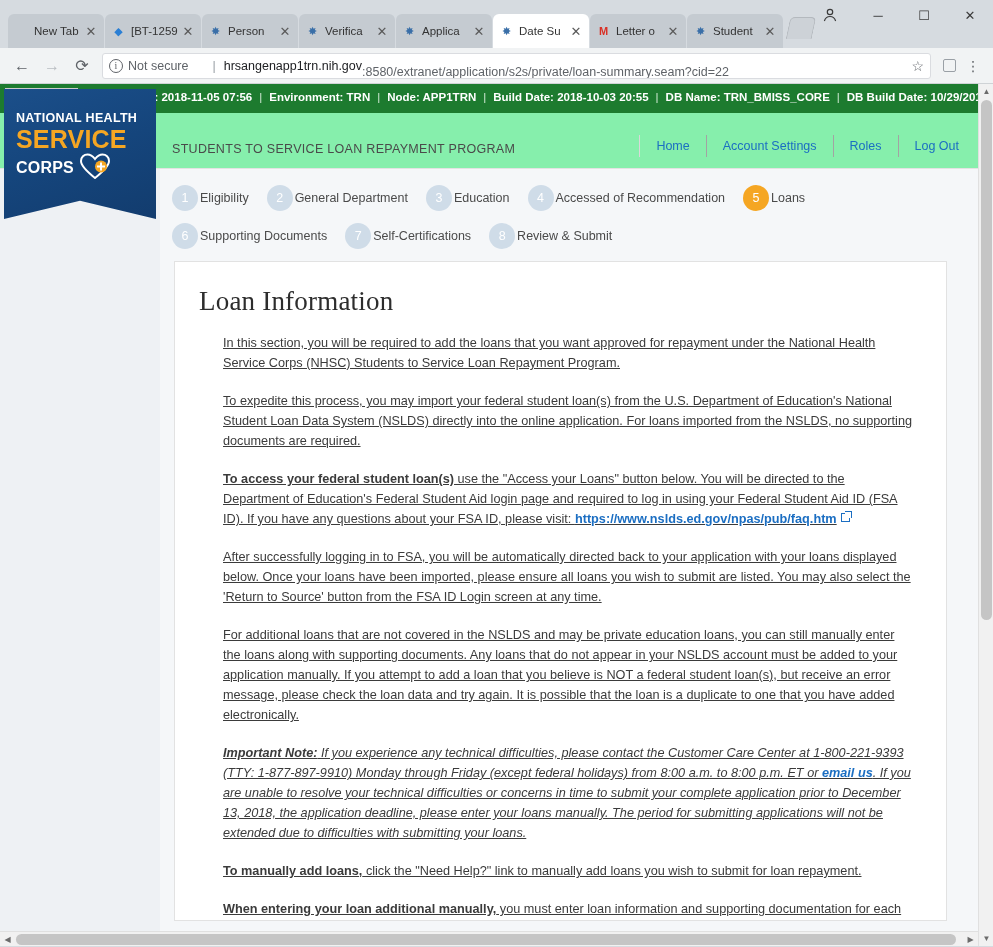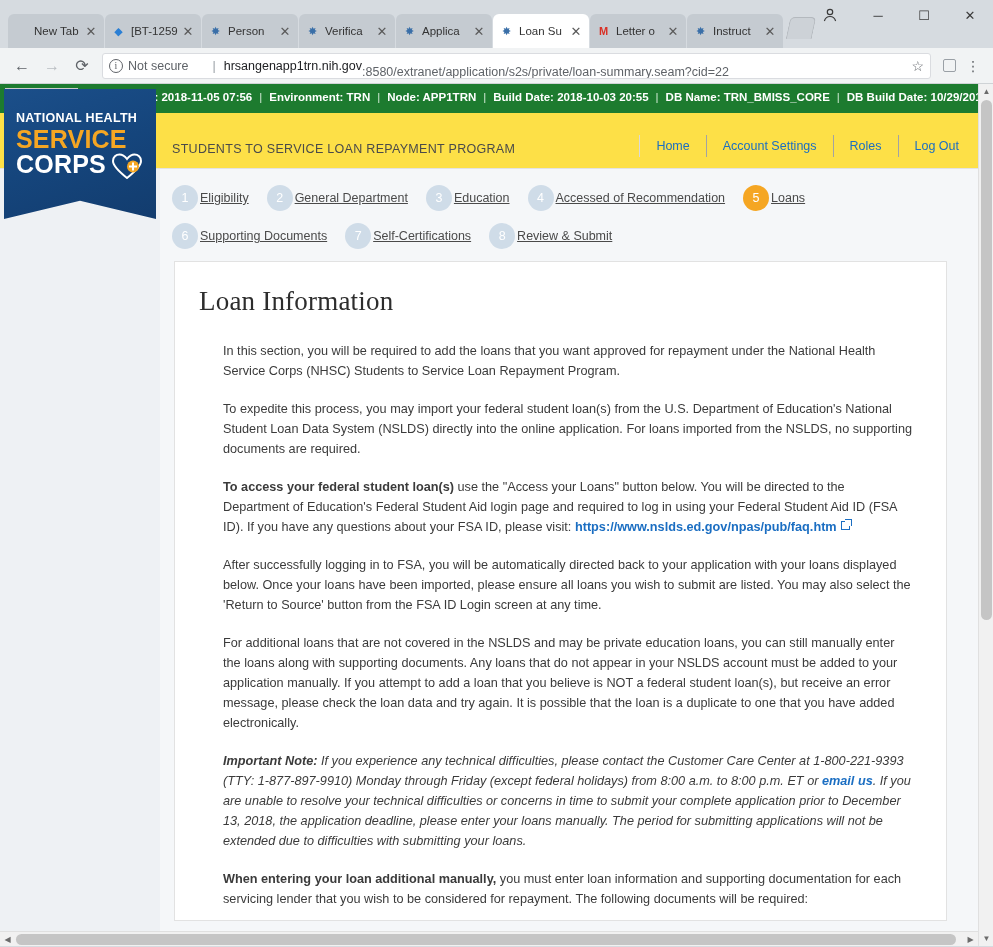--- a/index.html
+++ b/index.html
@@ -171,36 +171,36 @@
     font-size: 11.5px;
     border: 1px solid #cccccc;
     margin-right: 6px;
     vertical-align: middle;
   }
   .greenbar .sep { padding: 0 7px; color: #cfe8d2; font-weight: normal; }
 
   .siteband {
     position: relative;
     height: 56px;
-    background: #fde047;
+    background: #86efac;
     border-bottom: 1px solid #e3e3e3;
   }
   .logo {
     position: absolute;
     left: 4px; top: -24px;
     width: 152px; height: 130px;
     background: linear-gradient(160deg, #1b4f8a 0%, #15457c 50%, #123c6e 100%);
     color: #ffffff;
     padding: 22px 10px 0 12px;
     clip-path: polygon(0 0, 100% 0, 100% 100%, 50% 86%, 0 100%);
     z-index: 4;
   }
   .logo .l1 { font-size: 12.5px; font-weight: bold; letter-spacing: .3px; line-height: 15px; }
   .logo .l2 { font-size: 25px; font-weight: bold; color: #f5a623; line-height: 27px; letter-spacing: .2px; }
-  .logo .l3 { font-size: 25px; font-weight: bold; line-height: 22px; letter-spacing: .2px; display: flex; align-items: flex-start; }
+  .logo .l3 { font-size: 16px; font-weight: bold; line-height: 22px; letter-spacing: .2px; display: flex; align-items: flex-end; }
   .logo .heart {
     display: inline-block; margin-left: 6px;
     width: 30px; height: 26px; position: relative;
   }
   .prog-title {
     position: absolute;
     left: 172px; top: 29px;
     font-size: 12.5px;
     color: #4a4a4a;
     letter-spacing: .3px;
@@ -239,46 +239,47 @@
     width: 26px; height: 26px;
     border-radius: 50%;
     background: #cfdce8;
     color: #ffffff;
     font-size: 12.5px;
     display: flex; align-items: center; justify-content: center;
     margin-right: 2px;
     flex: 0 0 26px;
   }
   .step.current .circ { background: #f5a623; }
-  .step .slabel { font-size: 12.5px; color: #4a4a4a; text-decoration: underline; }
+  .step .slabel { font-size: 12.5px; color: #4a4a4a; }
 
   
   .card {
     margin: 8px 46px 0 14px;
     background: #ffffff;
     border: 1px solid #e2e2e2;
     padding: 24px 24px 20px 24px;
     height: 660px;
     overflow: hidden;
   }
   .card h1 {
     font-family: "Liberation Serif", serif;
     font-size: 27px;
     font-weight: normal;
     color: #2d2d2d;
-    margin: 0 0 24px 0;
+    margin: 0 0 16px 0;
     letter-spacing: .2px;
   }
   .card p {
     font-size: 12.7px;
     line-height: 20px;
     color: #3b3b3b;
     margin: 0 0 18px 0;
     padding-left: 24px;
     padding-right: 8px;
+    text-decoration: underline;
   }
   .card p.italic { font-style: italic; }
   .card b { font-weight: bold; }
   .card a.inline { color: #1b6ec2; text-decoration: none; font-weight: bold; }
   .extlink {
     display: inline-block;
     width: 9px; height: 9px;
     border: 1px solid #1b6ec2;
     position: relative;
     margin-left: 4px;
@@ -383,33 +384,33 @@
     </div>
 
     <div class="tab">
       <span class="favicon" style="color:#3a6fa8">✸</span>
       <span class="tab-title">Applica</span>
       <span class="tab-close">✕</span>
     </div>
 
     <div class="tab active">
       <span class="favicon" style="color:#3a6fa8">✸</span>
-      <span class="tab-title">Loan Su</span>
+      <span class="tab-title">Date Su</span>
       <span class="tab-close">✕</span>
     </div>
 
     <div class="tab">
       <span class="favicon" style="color:#d93025;font-weight:bold">M</span>
       <span class="tab-title">Letter o</span>
       <span class="tab-close">✕</span>
     </div>
 
     <div class="tab">
       <span class="favicon" style="color:#3a6fa8">✸</span>
-      <span class="tab-title">Instruct</span>
+      <span class="tab-title">Student</span>
       <span class="tab-close">✕</span>
     </div>
 
     <div class="newtabbtn">
       <span class="plus"></span>
     </div>
 
     <div class="profile-btn">
       <svg width="18" height="18" viewBox="0 0 24 24" aria-hidden="true">
         <circle cx="12" cy="8" r="3.6" fill="none" stroke="#3a3a3a" stroke-width="1.6"></circle>
@@ -531,20 +532,23 @@
         </p>
 
         <p>After successfully logging in to FSA, you will be automatically directed back to your application with your loans displayed below. Once your loans have been imported, please ensure all loans you wish to submit are listed. You may also select the 'Return to Source' button from the FSA ID Login screen at any time.</p>
 
         <p>For additional loans that are not covered in the NSLDS and may be private education loans, you can still manually enter the loans along with supporting documents. Any loans that do not appear in your NSLDS account must be added to your application manually. If you attempt to add a loan that you believe is NOT a federal student loan(s), but receive an error message, please check the loan data and try again. It is possible that the loan is a duplicate to one that you have added electronically.</p>
 
         <p class="italic">
           <b>Important Note:</b><span> If you experience any technical difficulties, please contact the Customer Care Center at 1-800-221-9393 (TTY: 1-877-897-9910) Monday through Friday (except federal holidays) from 8:00 a.m. to 8:00 p.m. ET or </span><a class="inline">email us</a><span>. If you are unable to resolve your technical difficulties or concerns in time to submit your complete application prior to December 13, 2018, the application deadline, please enter your loans manually. The period for submitting applications will not be extended due to difficulties with submitting your loans.</span>
         </p>
 
+        <p>
+          <b>To manually add loans,</b><span> click the "Need Help?" link to manually add loans you wish to submit for loan repayment.</span>
+        </p>
 
         <p>
           <b>When entering your loan additional manually,</b><span> you must enter loan information and supporting documentation for each servicing lender that you wish to be considered for repayment. The following documents will be required:</span>
         </p>
 
       </div>
     </div>
 
     <div class="vscroll">
       <div class="arrow-up">▲</div>

